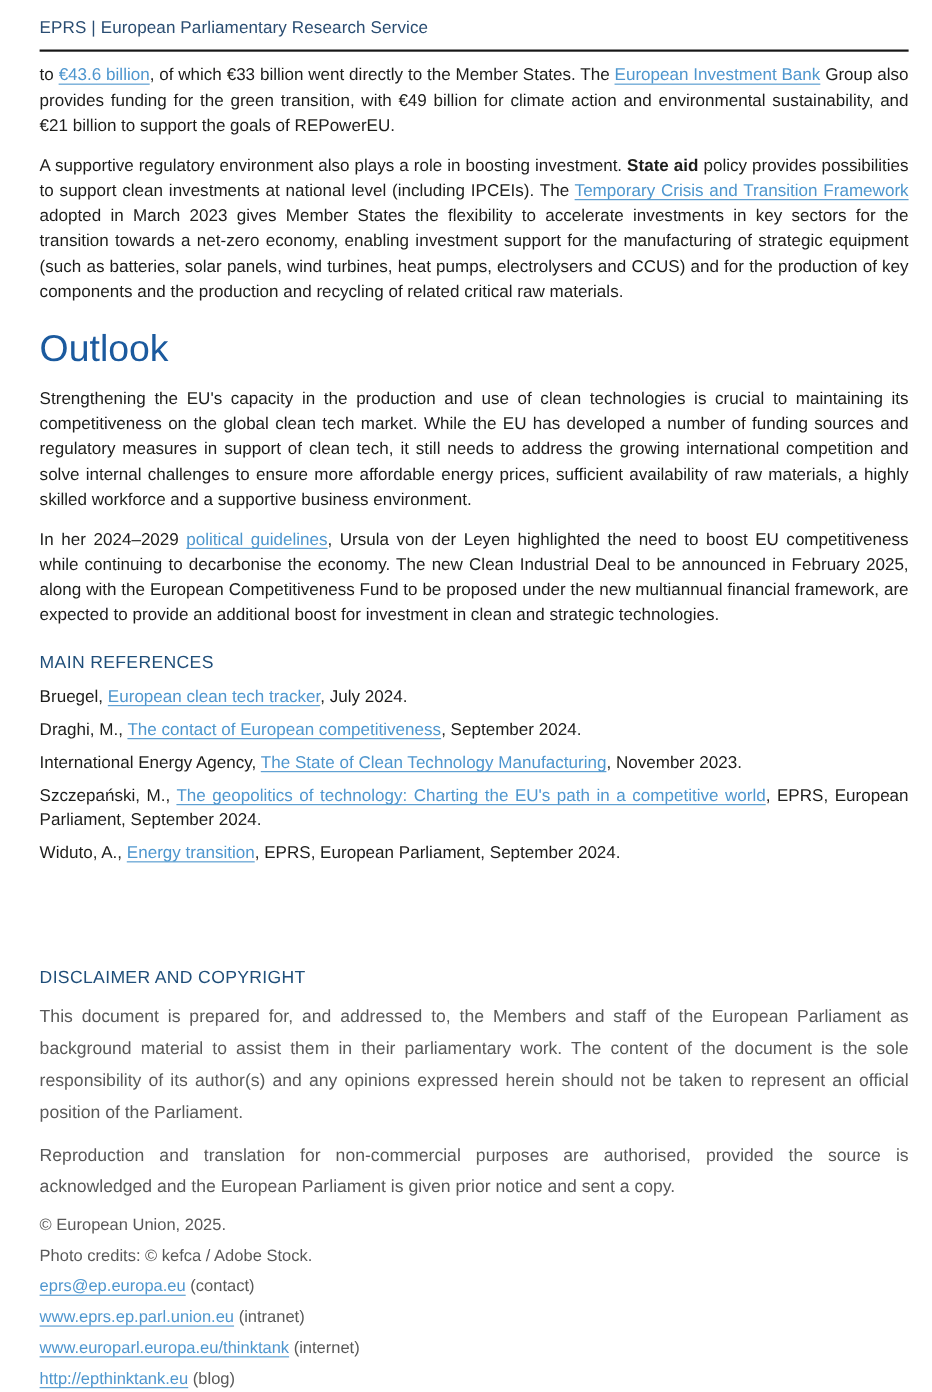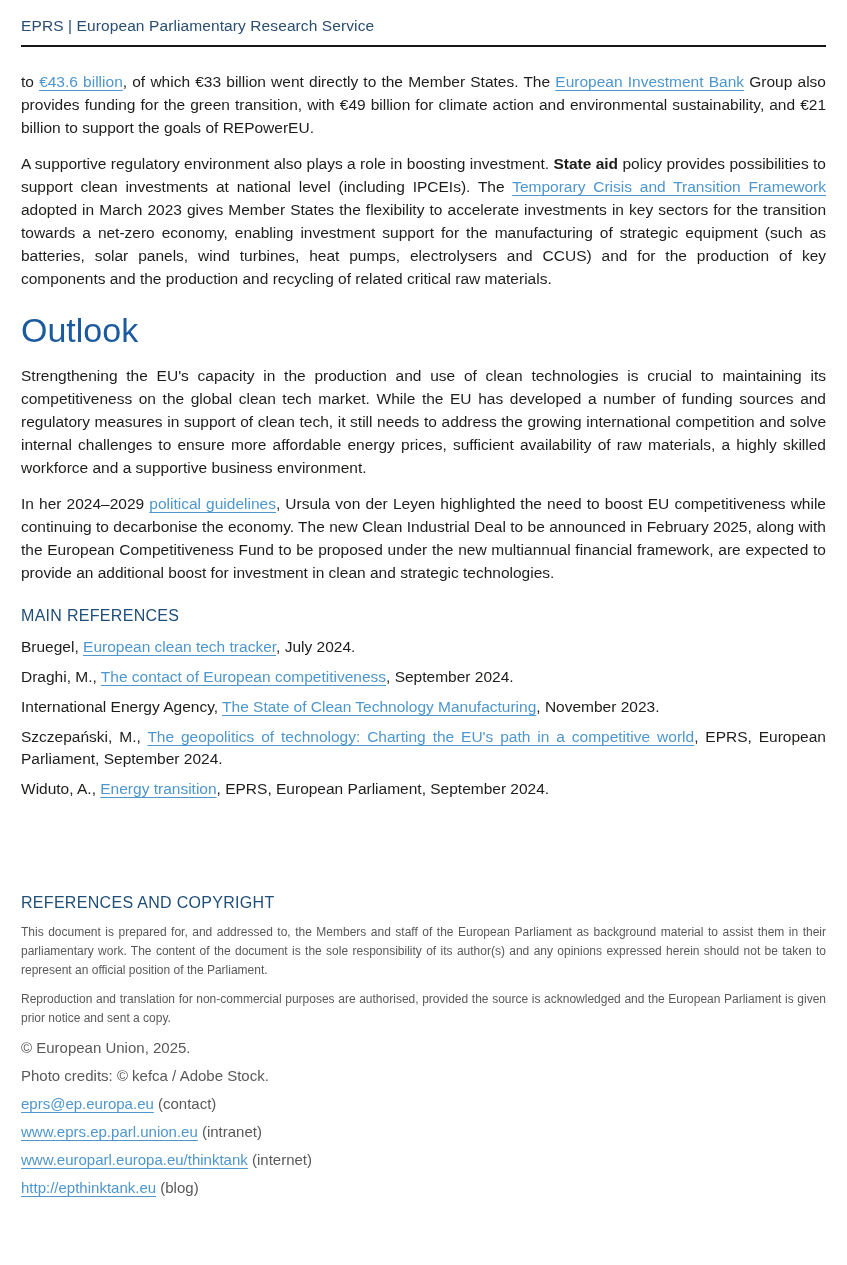--- a/index.html
+++ b/index.html
@@ -12,41 +12,41 @@
   }
   * { box-sizing: border-box; }
   html, body { margin: 0; padding: 0; }
   body {
     width: 847px;
     height: 1265px;
     overflow: hidden;
     background: #ffffff;
     font-family: "Liberation Sans", "DejaVu Sans", sans-serif;
   }
-  .page { padding: 17px 21px 0 21px; }
+  .page { padding: 17px 21px 0 36px; }
 
   .eprs-header {
     font-size: 15.5px;
     color: var(--header-blue);
     letter-spacing: 0.1px;
     padding-bottom: 10px;
   }
   .header-rule {
     border-bottom: 2px solid #161616;
     height: 0;
   }
 
   .body-p {
     font-size: 15.5px;
     line-height: 23px;
     text-align: justify;
     color: var(--body);
     margin: 0 0 13px 0;
   }
-  .first-p { margin-top: 23px; }
+  .first-p { margin-top: 10px; }
 
   a.lnk {
     color: var(--link);
     text-decoration: underline;
     text-decoration-color: var(--link);
     text-decoration-thickness: 1px;
     text-underline-offset: 3px;
     cursor: pointer;
   }
   b { font-weight: bold; color: var(--body); }
@@ -68,22 +68,22 @@
   .ref-p {
     font-size: 15.5px;
     line-height: 22px;
     text-align: justify;
     color: var(--body);
     margin: 0 0 8px 0;
   }
 
   .disclaimer { margin-top: 94px; }
   .disc-p {
-    font-size: 12px;
-    line-height: 19px;
+    font-size: 16px;
+    line-height: 29px;
     text-align: justify;
     color: var(--gray);
     margin: 0 0 10px 0;
   }
   .meta-line {
     font-size: 15px;
     color: var(--gray);
     margin: 0 0 8px 0;
     line-height: 20px;
   }
@@ -118,21 +118,21 @@
   <div>
     <h2 class="subhead">MAIN REFERENCES</h2>
     <p class="ref-p">Bruegel, <a class="lnk" href="#">European clean tech tracker</a>, July 2024.</p>
     <p class="ref-p">Draghi, M., <a class="lnk" href="#">The contact of European competitiveness</a>, September 2024.</p>
     <p class="ref-p">International Energy Agency, <a class="lnk" href="#">The State of Clean Technology Manufacturing</a>, November 2023.</p>
     <p class="ref-p">Szczepański, M., <a class="lnk" href="#">The geopolitics of technology: Charting the EU's path in a competitive world</a>, EPRS, European Parliament, September 2024.</p>
     <p class="ref-p">Widuto, A., <a class="lnk" href="#">Energy transition</a>, EPRS, European Parliament, September 2024.</p>
   </div>
 
   <div class="disclaimer">
-    <h2 class="subhead">REFERENCES AND COPYRIGHT</h2>
+    <h2 class="subhead">DISCLAIMER AND COPYRIGHT</h2>
     <p class="disc-p">This document is prepared for, and addressed to, the Members and staff of the European Parliament as background material to assist them in their parliamentary work. The content of the document is the sole responsibility of its author(s) and any opinions expressed herein should not be taken to represent an official position of the Parliament.</p>
     <p class="disc-p">Reproduction and translation for non-commercial purposes are authorised, provided the source is acknowledged and the European Parliament is given prior notice and sent a copy.</p>
     <p class="meta-line">© European Union, 2025.</p>
     <p class="meta-line">Photo credits: © kefca / Adobe Stock.</p>
 
     <p class="linkline"><a class="lnk" href="#">eprs@ep.europa.eu</a><span class="gray"> (contact)</span></p>
     <p class="linkline"><a class="lnk" href="#">www.eprs.ep.parl.union.eu</a><span class="gray"> (intranet)</span></p>
     <p class="linkline"><a class="lnk" href="#">www.europarl.europa.eu/thinktank</a><span class="gray"> (internet)</span></p>
     <p class="linkline"><a class="lnk" href="#">http://epthinktank.eu</a><span class="gray"> (blog)</span></p>
   </div>

